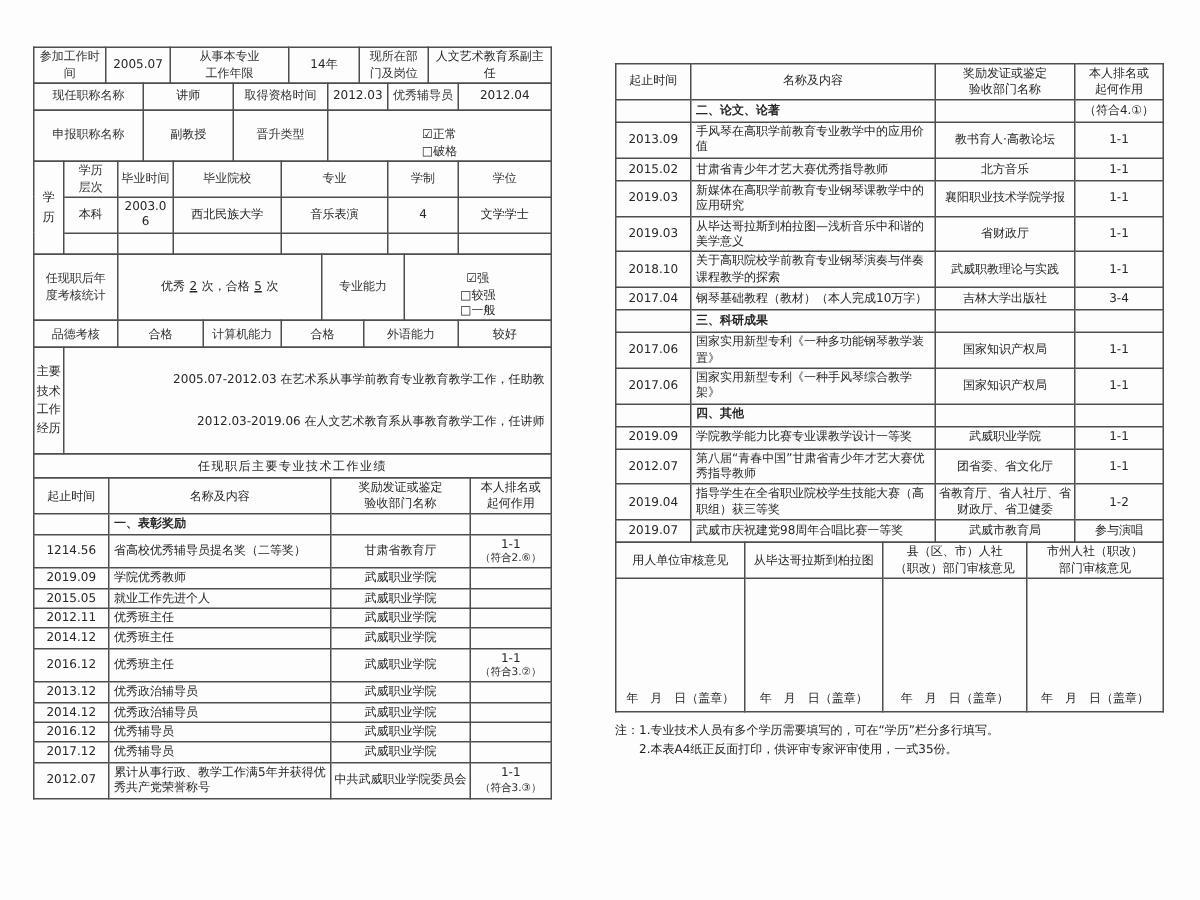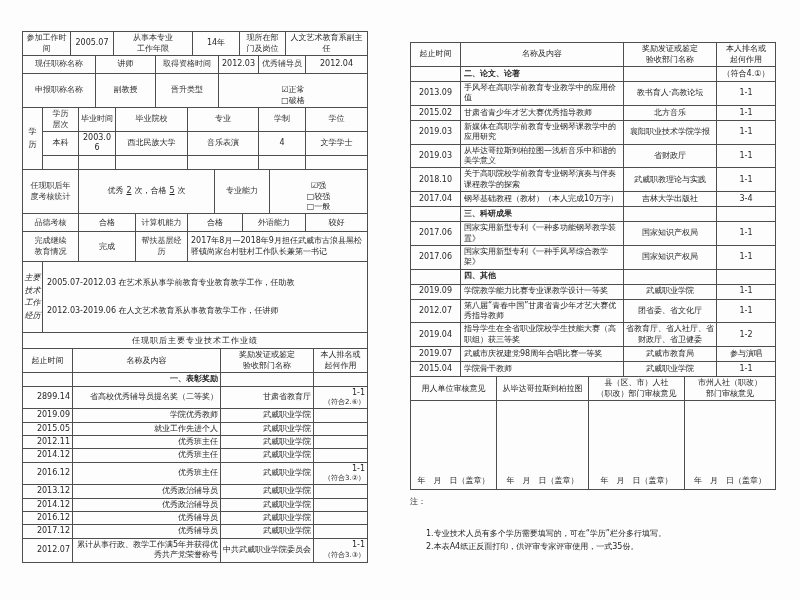--- a/index.html
+++ b/index.html
@@ -22,36 +22,36 @@
     font-size:8px;font-weight:normal;
     text-align:center;vertical-align:middle;
     padding:1px 2px;line-height:1.3;
     white-space:pre-line;word-break:break-word;
     color:#262626;
   }
   .lab{color:#333;}
   .h20{height:18px;} .h24{height:22px;} .h16{height:14px;} .h26{height:24px;} .h32{height:30px;}
   .vcell{padding:0;}
   .vtext{width:10px;margin:0 auto;word-break:break-all;line-height:1.7;}
-  .vtext2{width:18px;margin:0 auto;word-break:break-all;line-height:1.55;font-style:italic;}
-  .exp-lines{text-align:left;}
+  .vtext2{width:18px;margin:0 auto;word-break:break-all;line-height:1.55;}
+  .exp-lines{text-align:right;}
   .exp-line{margin:4px 2px;}
   .band-title td{height:13px;letter-spacing:1px;}
   .c-name{text-align:left;padding-left:3px;}
   .sec{font-weight:bold;}
-  .arow td{height:10px;text-align:right;}
+  .arow td{height:10px;}
   .p2row td{height:12px;}
   .u{text-decoration:underline;padding:0 3px;}
   .opt{margin:0 3px;white-space:nowrap;}
   .rank2{font-size:7px;}
   .review-body td{height:84px;vertical-align:bottom;padding-bottom:3px;}
   .stamp{white-space:pre;font-size:8px;text-align:center;}
   .notes{margin-top:6px;font-size:8px;line-height:1.6;display:flex;}
   .notes .prefix{flex:0 0 auto;}
-  .notes .note-items{flex:1;margin-top:32px;}
+  .notes .note-items{flex:1;}
 </style>
 </head>
 <body>
 
 <div class="page" id="page1">
 
 
   <table class="band">
     <colgroup>
         <col style="width:48px">
@@ -192,37 +192,20 @@
       <td class="lab">品德考核</td>
       <td>合格</td>
       <td class="lab">计算机能力</td>
       <td>合格</td>
       <td class="lab">外语能力</td>
       <td>较好</td>
     </tr>
   </tbody>
     </table>
 
-  <table class="band">
-    <colgroup>
-        <col style="width:56px">
-        <col style="width:57px">
-        <col style="width:52px">
-        <col>
-      </colgroup>
-    <tbody>
-        <tr class="h32">
-      <td class="lab">完成继续
-教育情况</td>
-      <td>完成</td>
-      <td class="lab">帮扶基层经历</td>
-      <td class="c-name">2017年8月—2018年9月担任武威市古浪县黑松驿镇尚家台村驻村工作队长兼第一书记</td>
-    </tr>
-  </tbody>
-    </table>
 
   <table class="band">
     <colgroup>
         <col style="width:20px">
         <col>
       </colgroup>
     <tbody>
         <tr>
       <td class="vcell"><div class="vtext2">主要技术工作经历</div></td>
       <td class="exp-lines">
@@ -261,21 +244,21 @@
     <tbody>
 
         <tr class="arow">
           <td></td>
           <td class="c-name sec">一、表彰奖励</td>
           <td></td>
           <td></td>
         </tr>
 
         <tr class="arow">
-          <td>2899.14</td>
+          <td>1214.56</td>
           <td class="c-name">省高校优秀辅导员提名奖（二等奖）</td>
           <td>甘肃省教育厅</td>
           <td><div>1-1</div><div class="rank2">（符合2.⑥）</div></td>
         </tr>
 
         <tr class="arow">
           <td>2019.09</td>
           <td class="c-name">学院优秀教师</td>
           <td>武威职业学院</td>
           <td><div></div><div class="rank2"></div></td>
@@ -468,26 +451,20 @@
           <td><div>1-2</div><div class="rank2"></div></td>
         </tr>
 
         <tr class="p2row">
           <td>2019.07</td>
           <td class="c-name">武威市庆祝建党98周年合唱比赛一等奖</td>
           <td>武威市教育局</td>
           <td><div>参与演唱</div><div class="rank2"></div></td>
         </tr>
 
-        <tr class="p2row">
-          <td>2015.04</td>
-          <td class="c-name">学院骨干教师</td>
-          <td>武威职业学院</td>
-          <td><div>1-1</div><div class="rank2"></div></td>
-        </tr>
       </tbody>
   </table>
 
   <table class="band">
     <colgroup>
         <col style="width:86px">
         <col style="width:92px">
         <col style="width:96px">
         <col>
       </colgroup>

